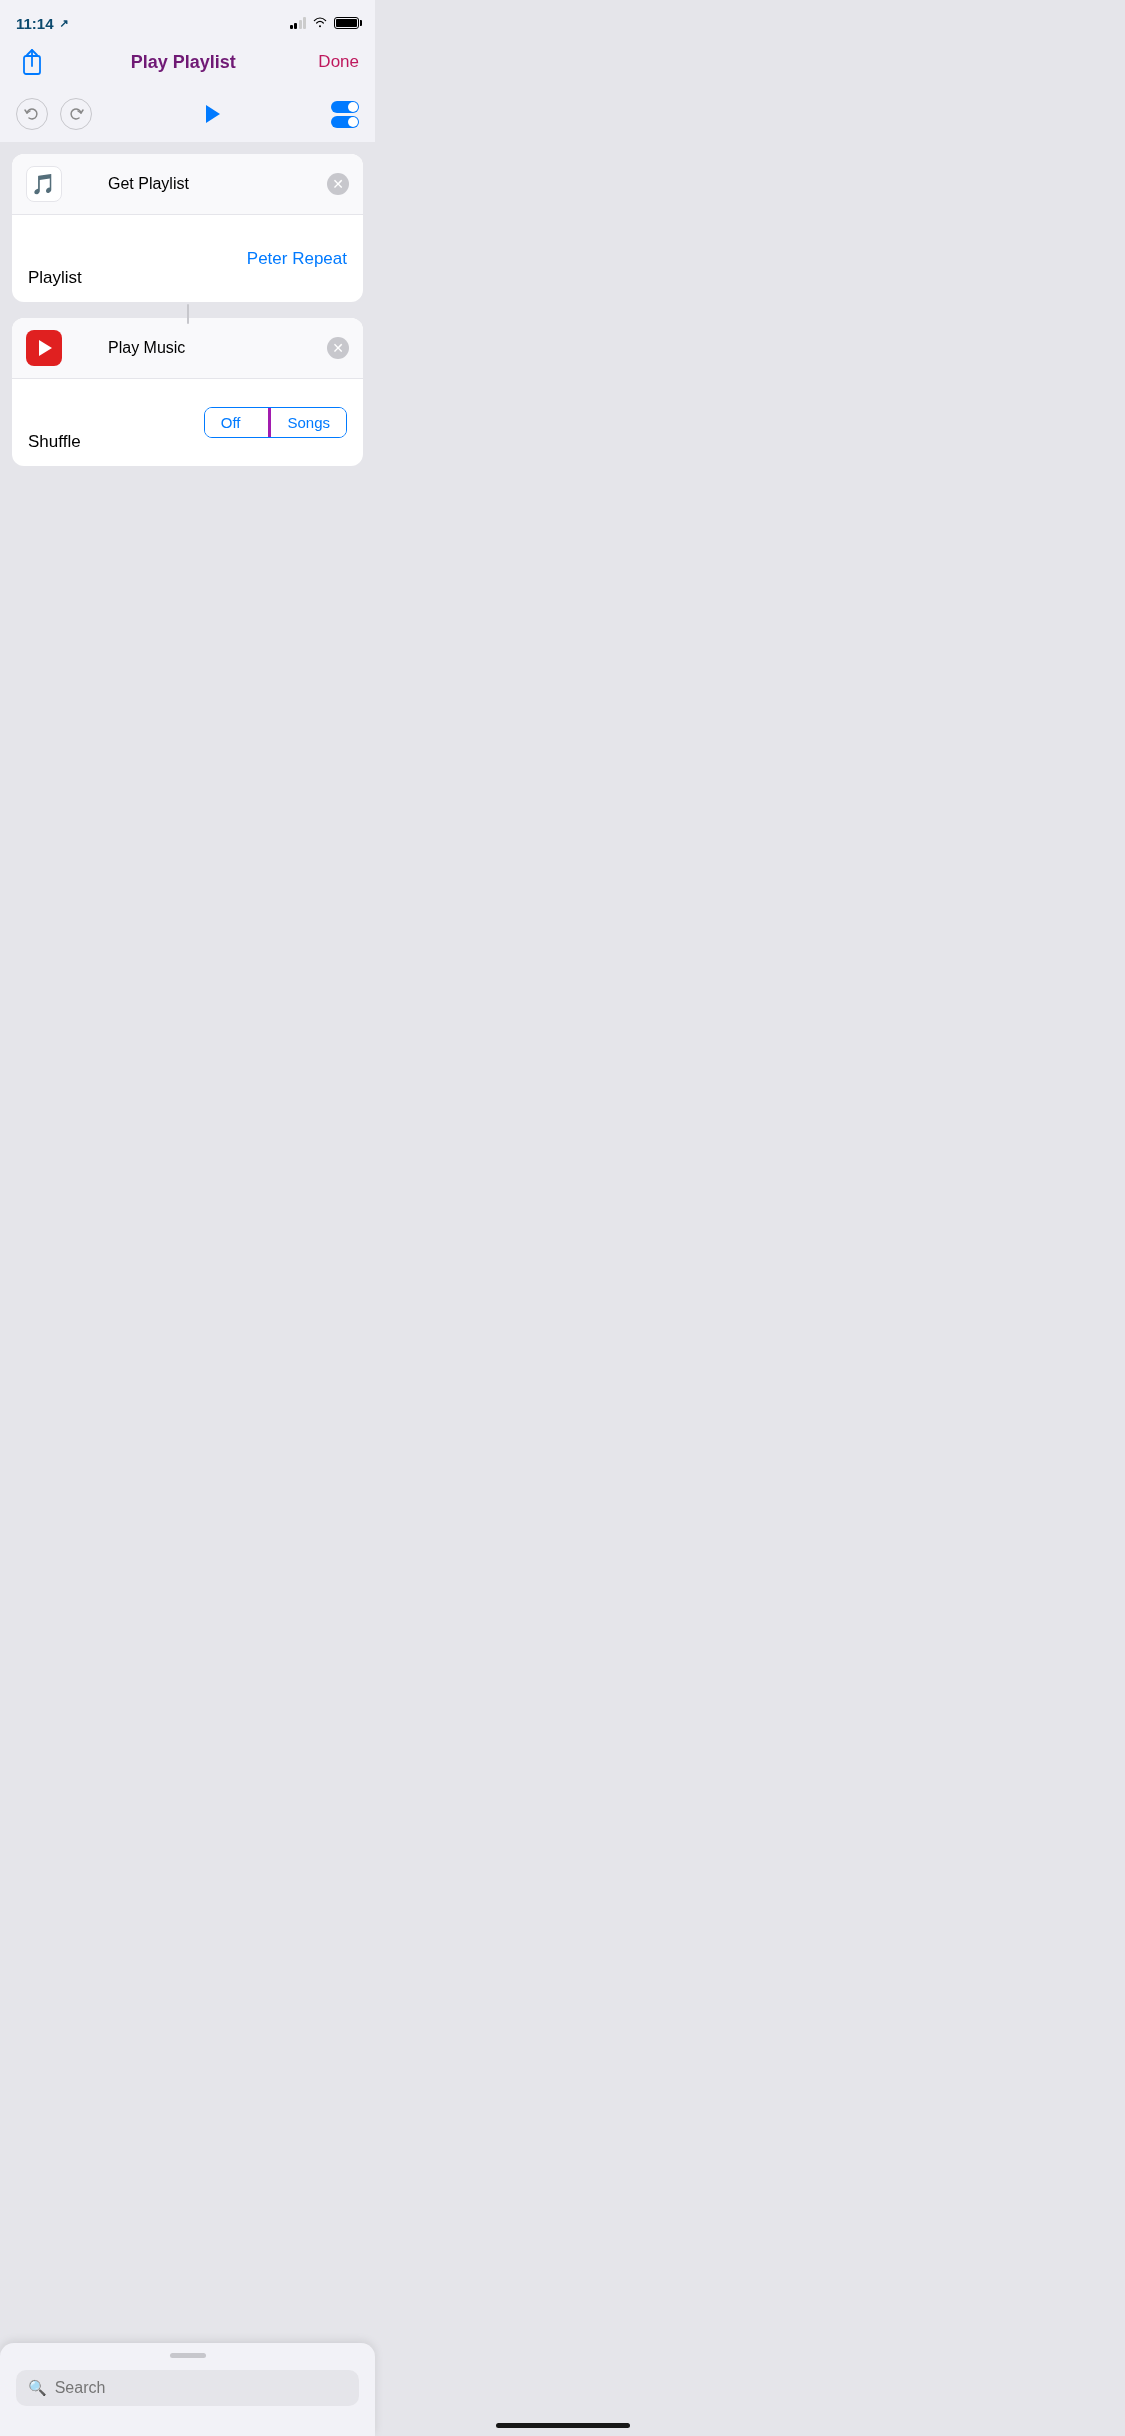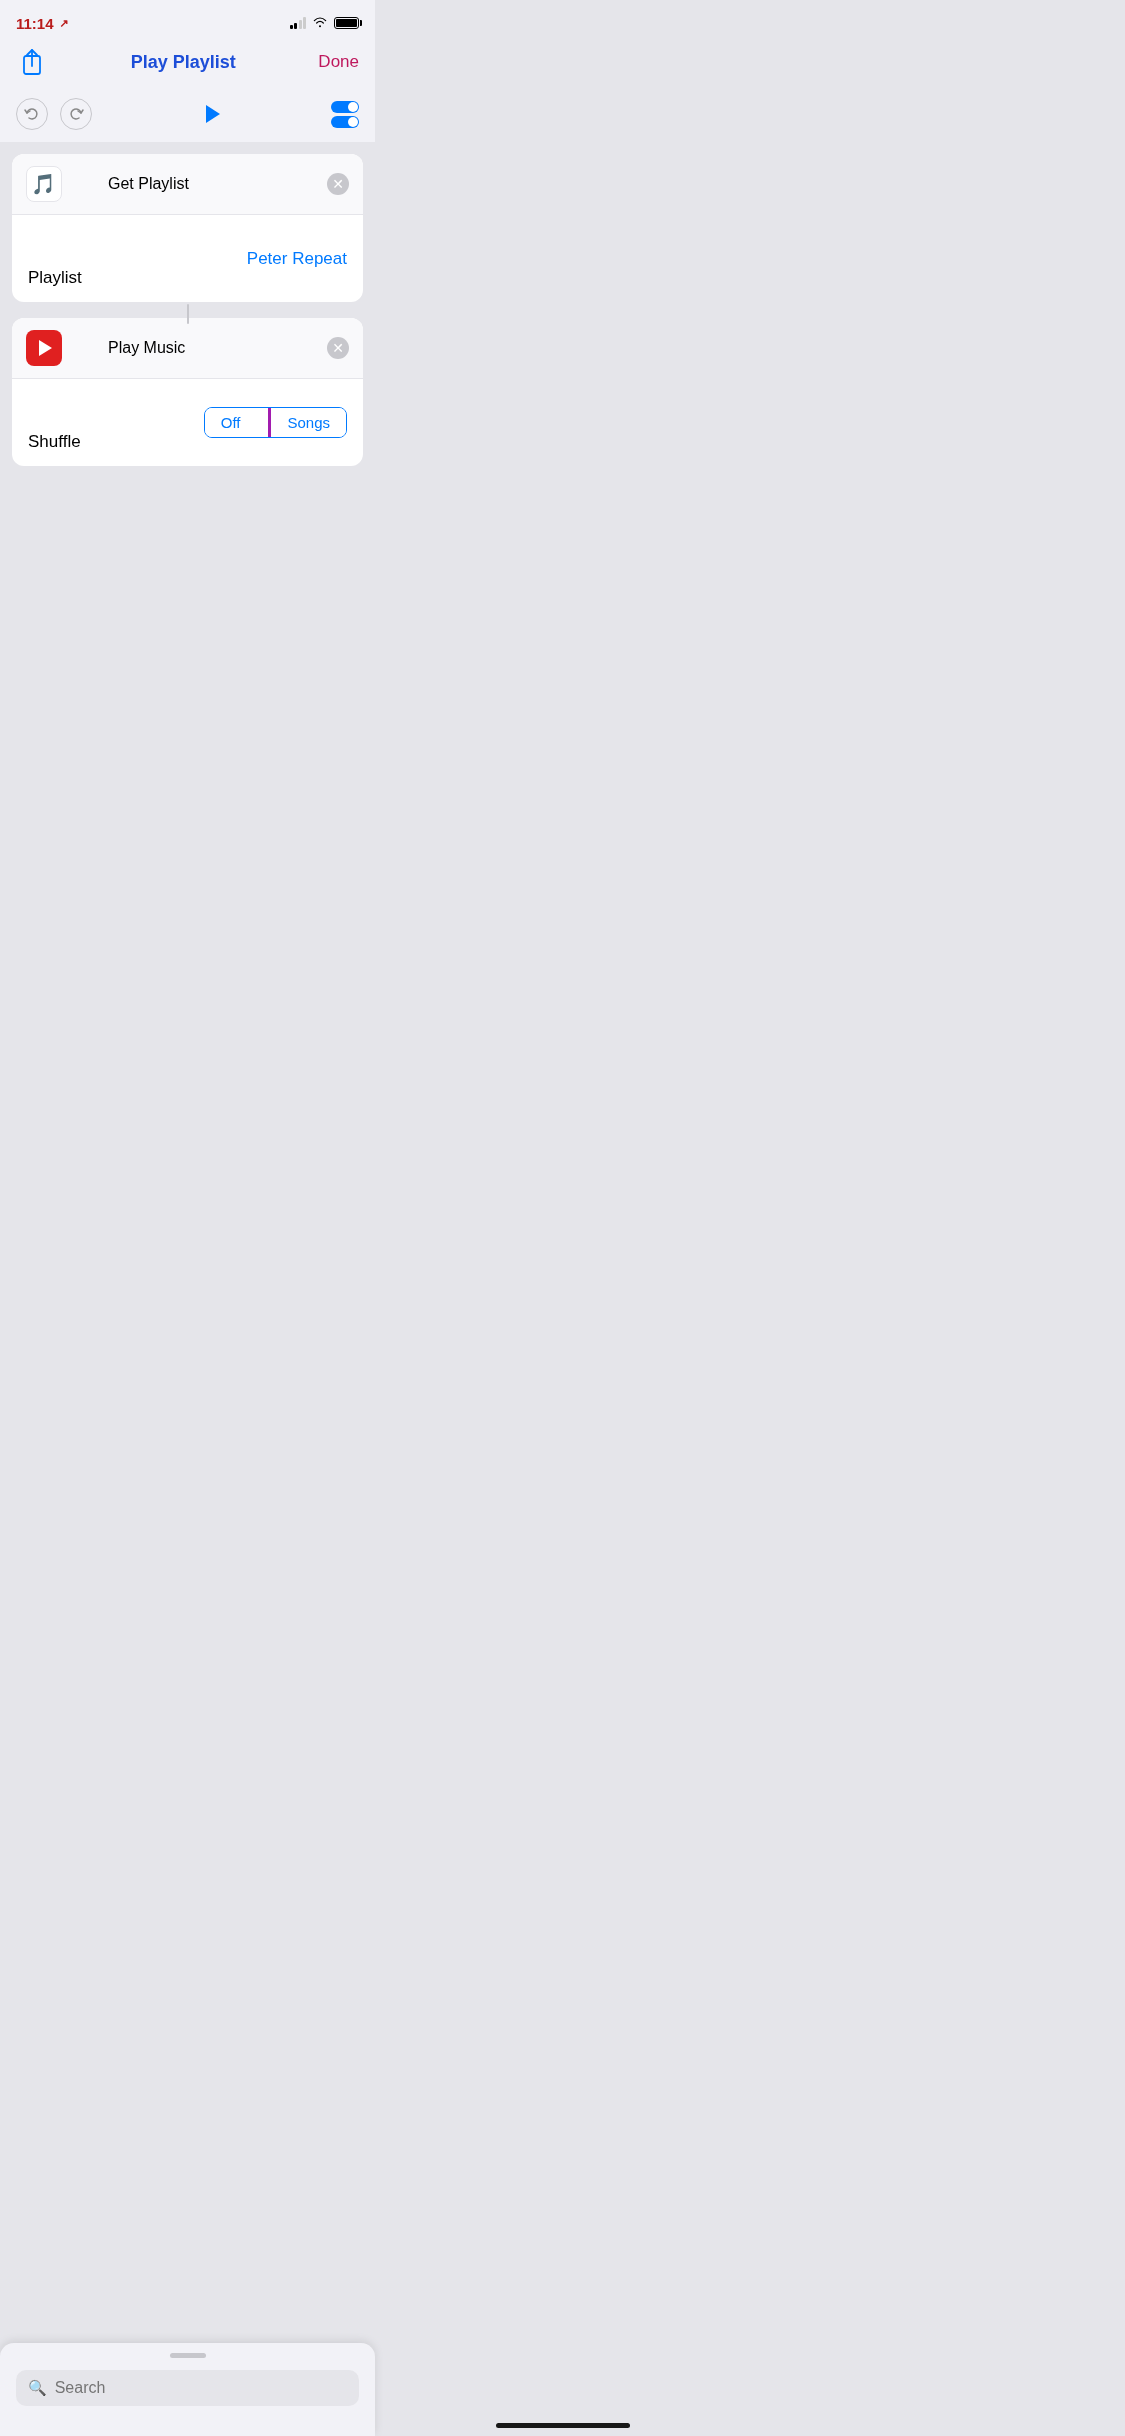--- a/index.html
+++ b/index.html
@@ -17,21 +17,21 @@
     .status-bar {
       display: flex;
       justify-content: space-between;
       align-items: center;
       padding: 14px 16px 6px;
       background: #f2f2f7;
     }
     .status-time {
       font-size: 15px;
       font-weight: 600;
-      color: #b91c1c;
+      color: #0c4a6e;
       display: flex;
       align-items: center;
       gap: 4px;
     }
     .status-right {
       display: flex;
       align-items: center;
       gap: 6px;
     }
     .signal-bars {
@@ -90,21 +90,21 @@
     .nav-share-btn {
       width: 32px;
       height: 32px;
       display: flex;
       align-items: center;
       justify-content: center;
     }
     .nav-title {
       font-size: 18px;
       font-weight: 700;
-      color: #1d4ed8;
+      color: #701a75;
     }
     .nav-done {
       font-size: 17px;
       font-weight: 400;
       color: #be185d;
       cursor: pointer;
     }
 
     
     .toolbar {

